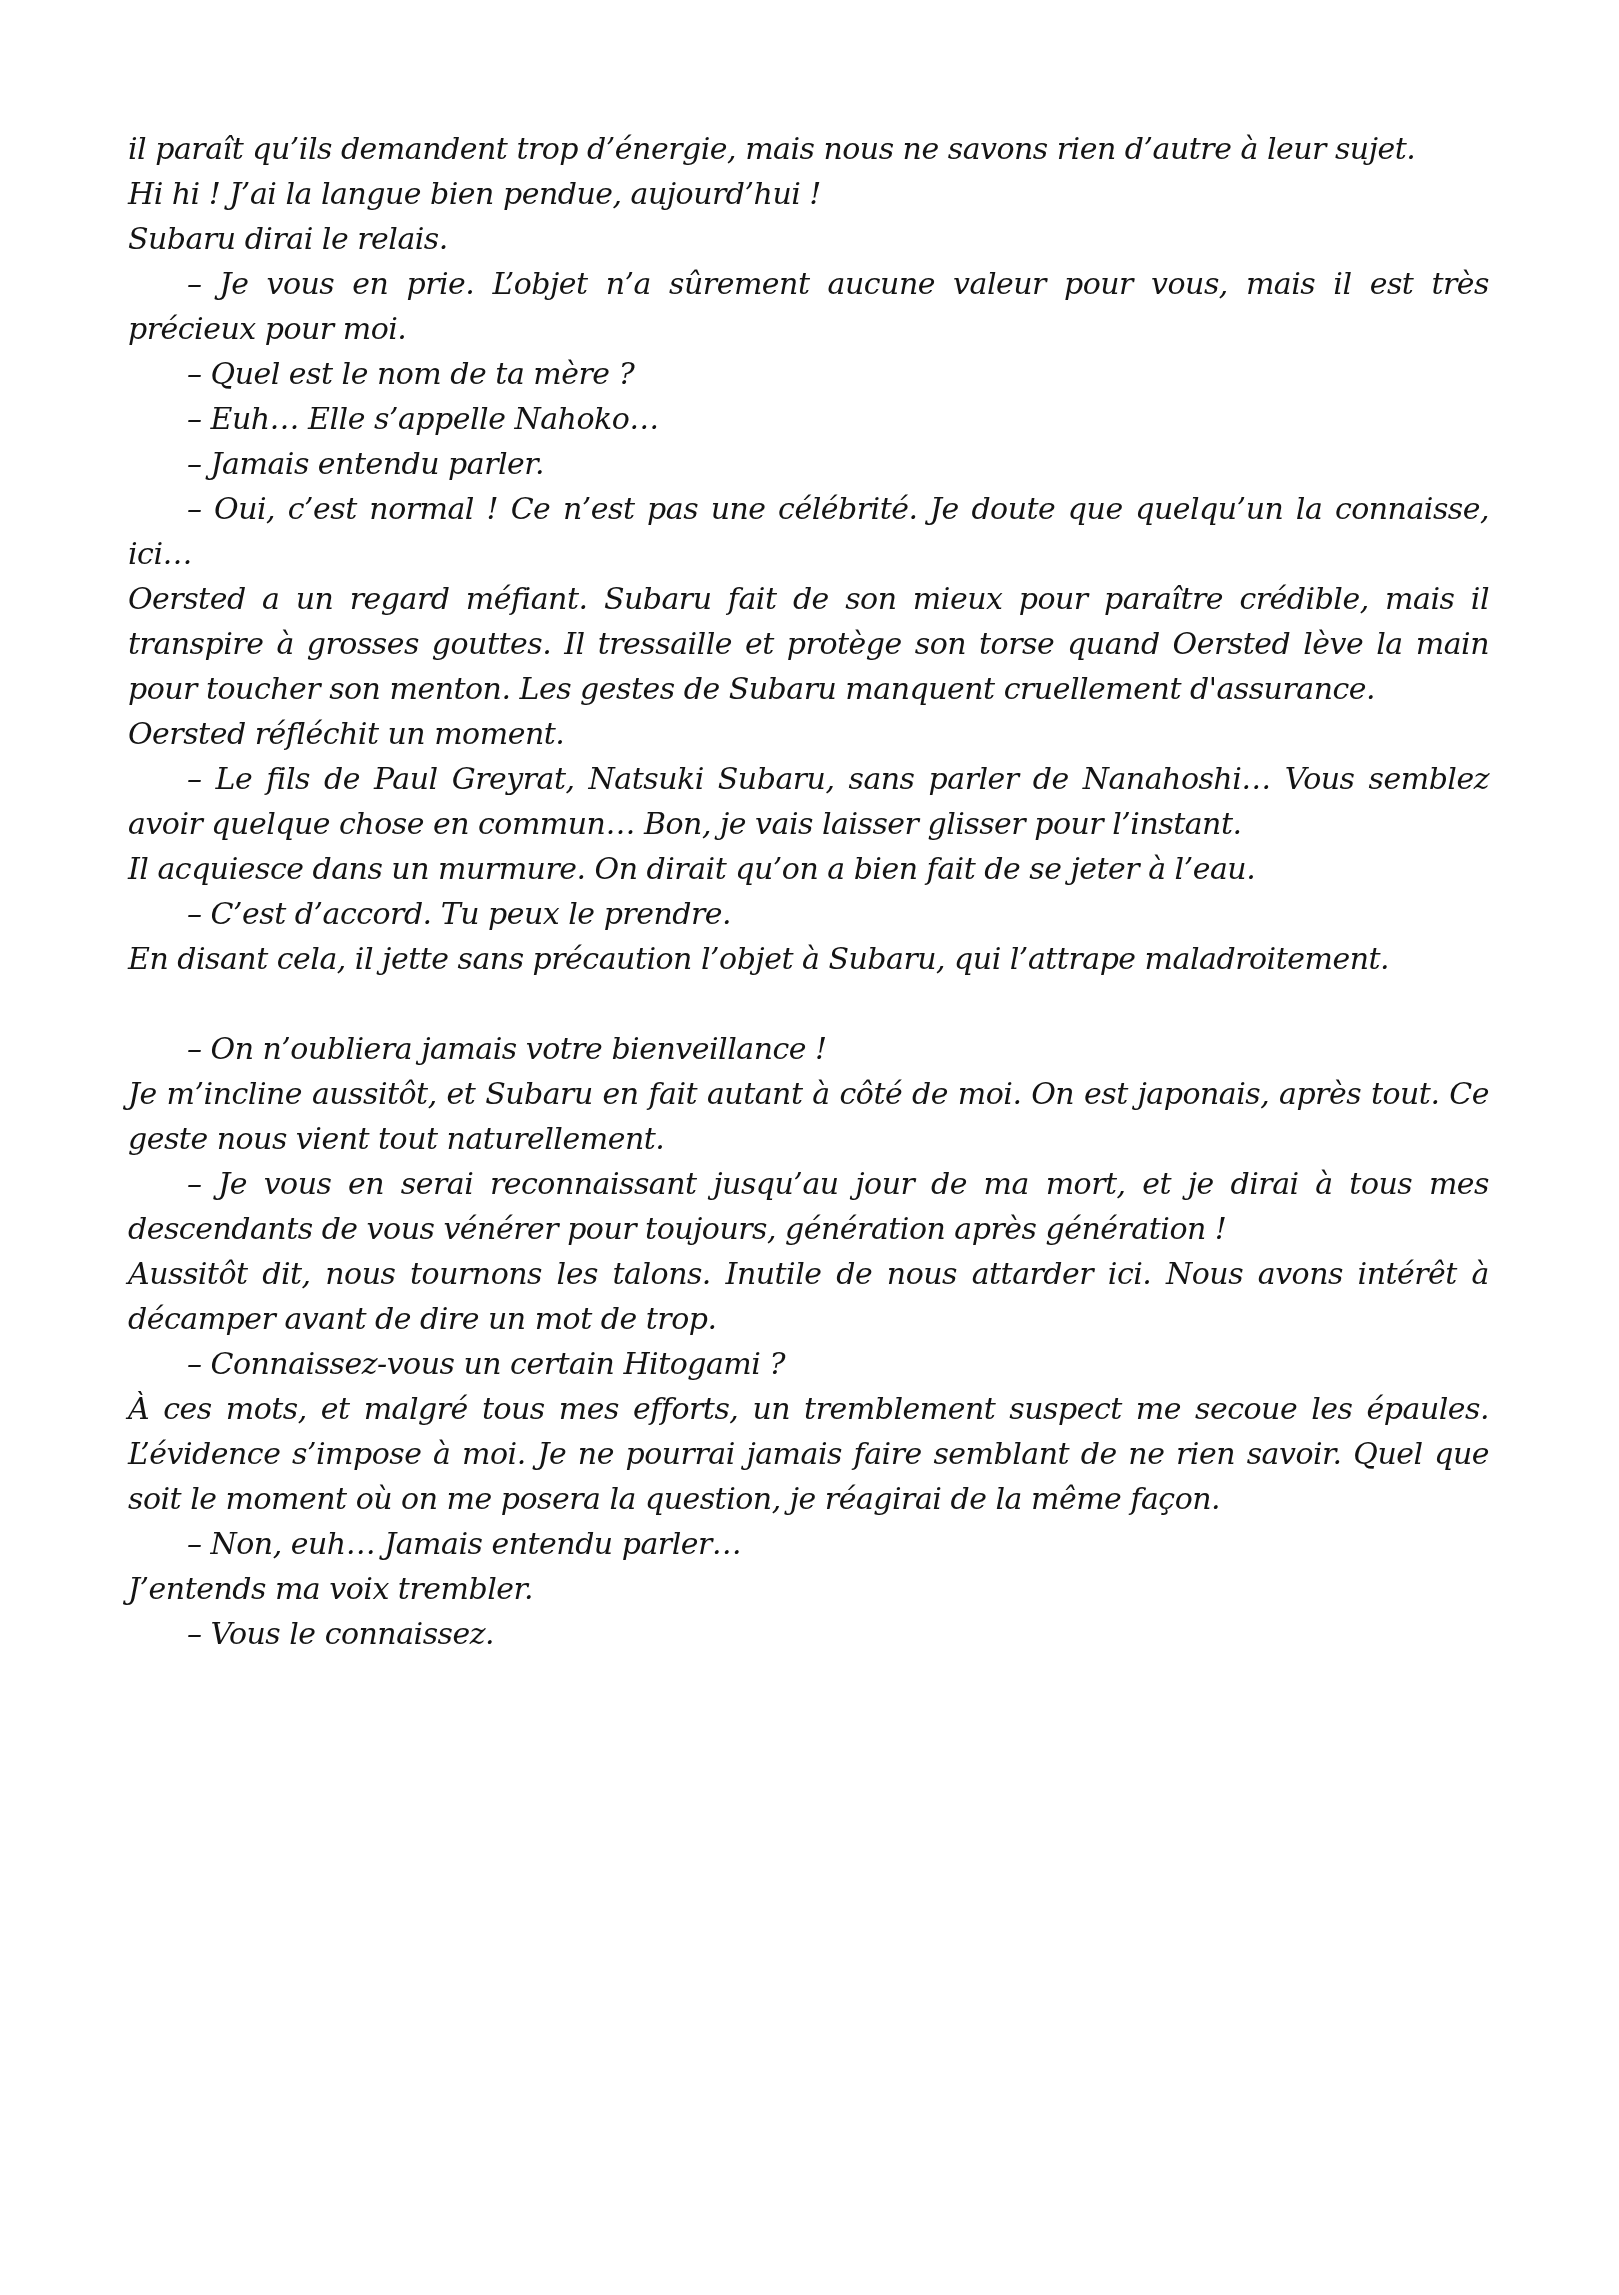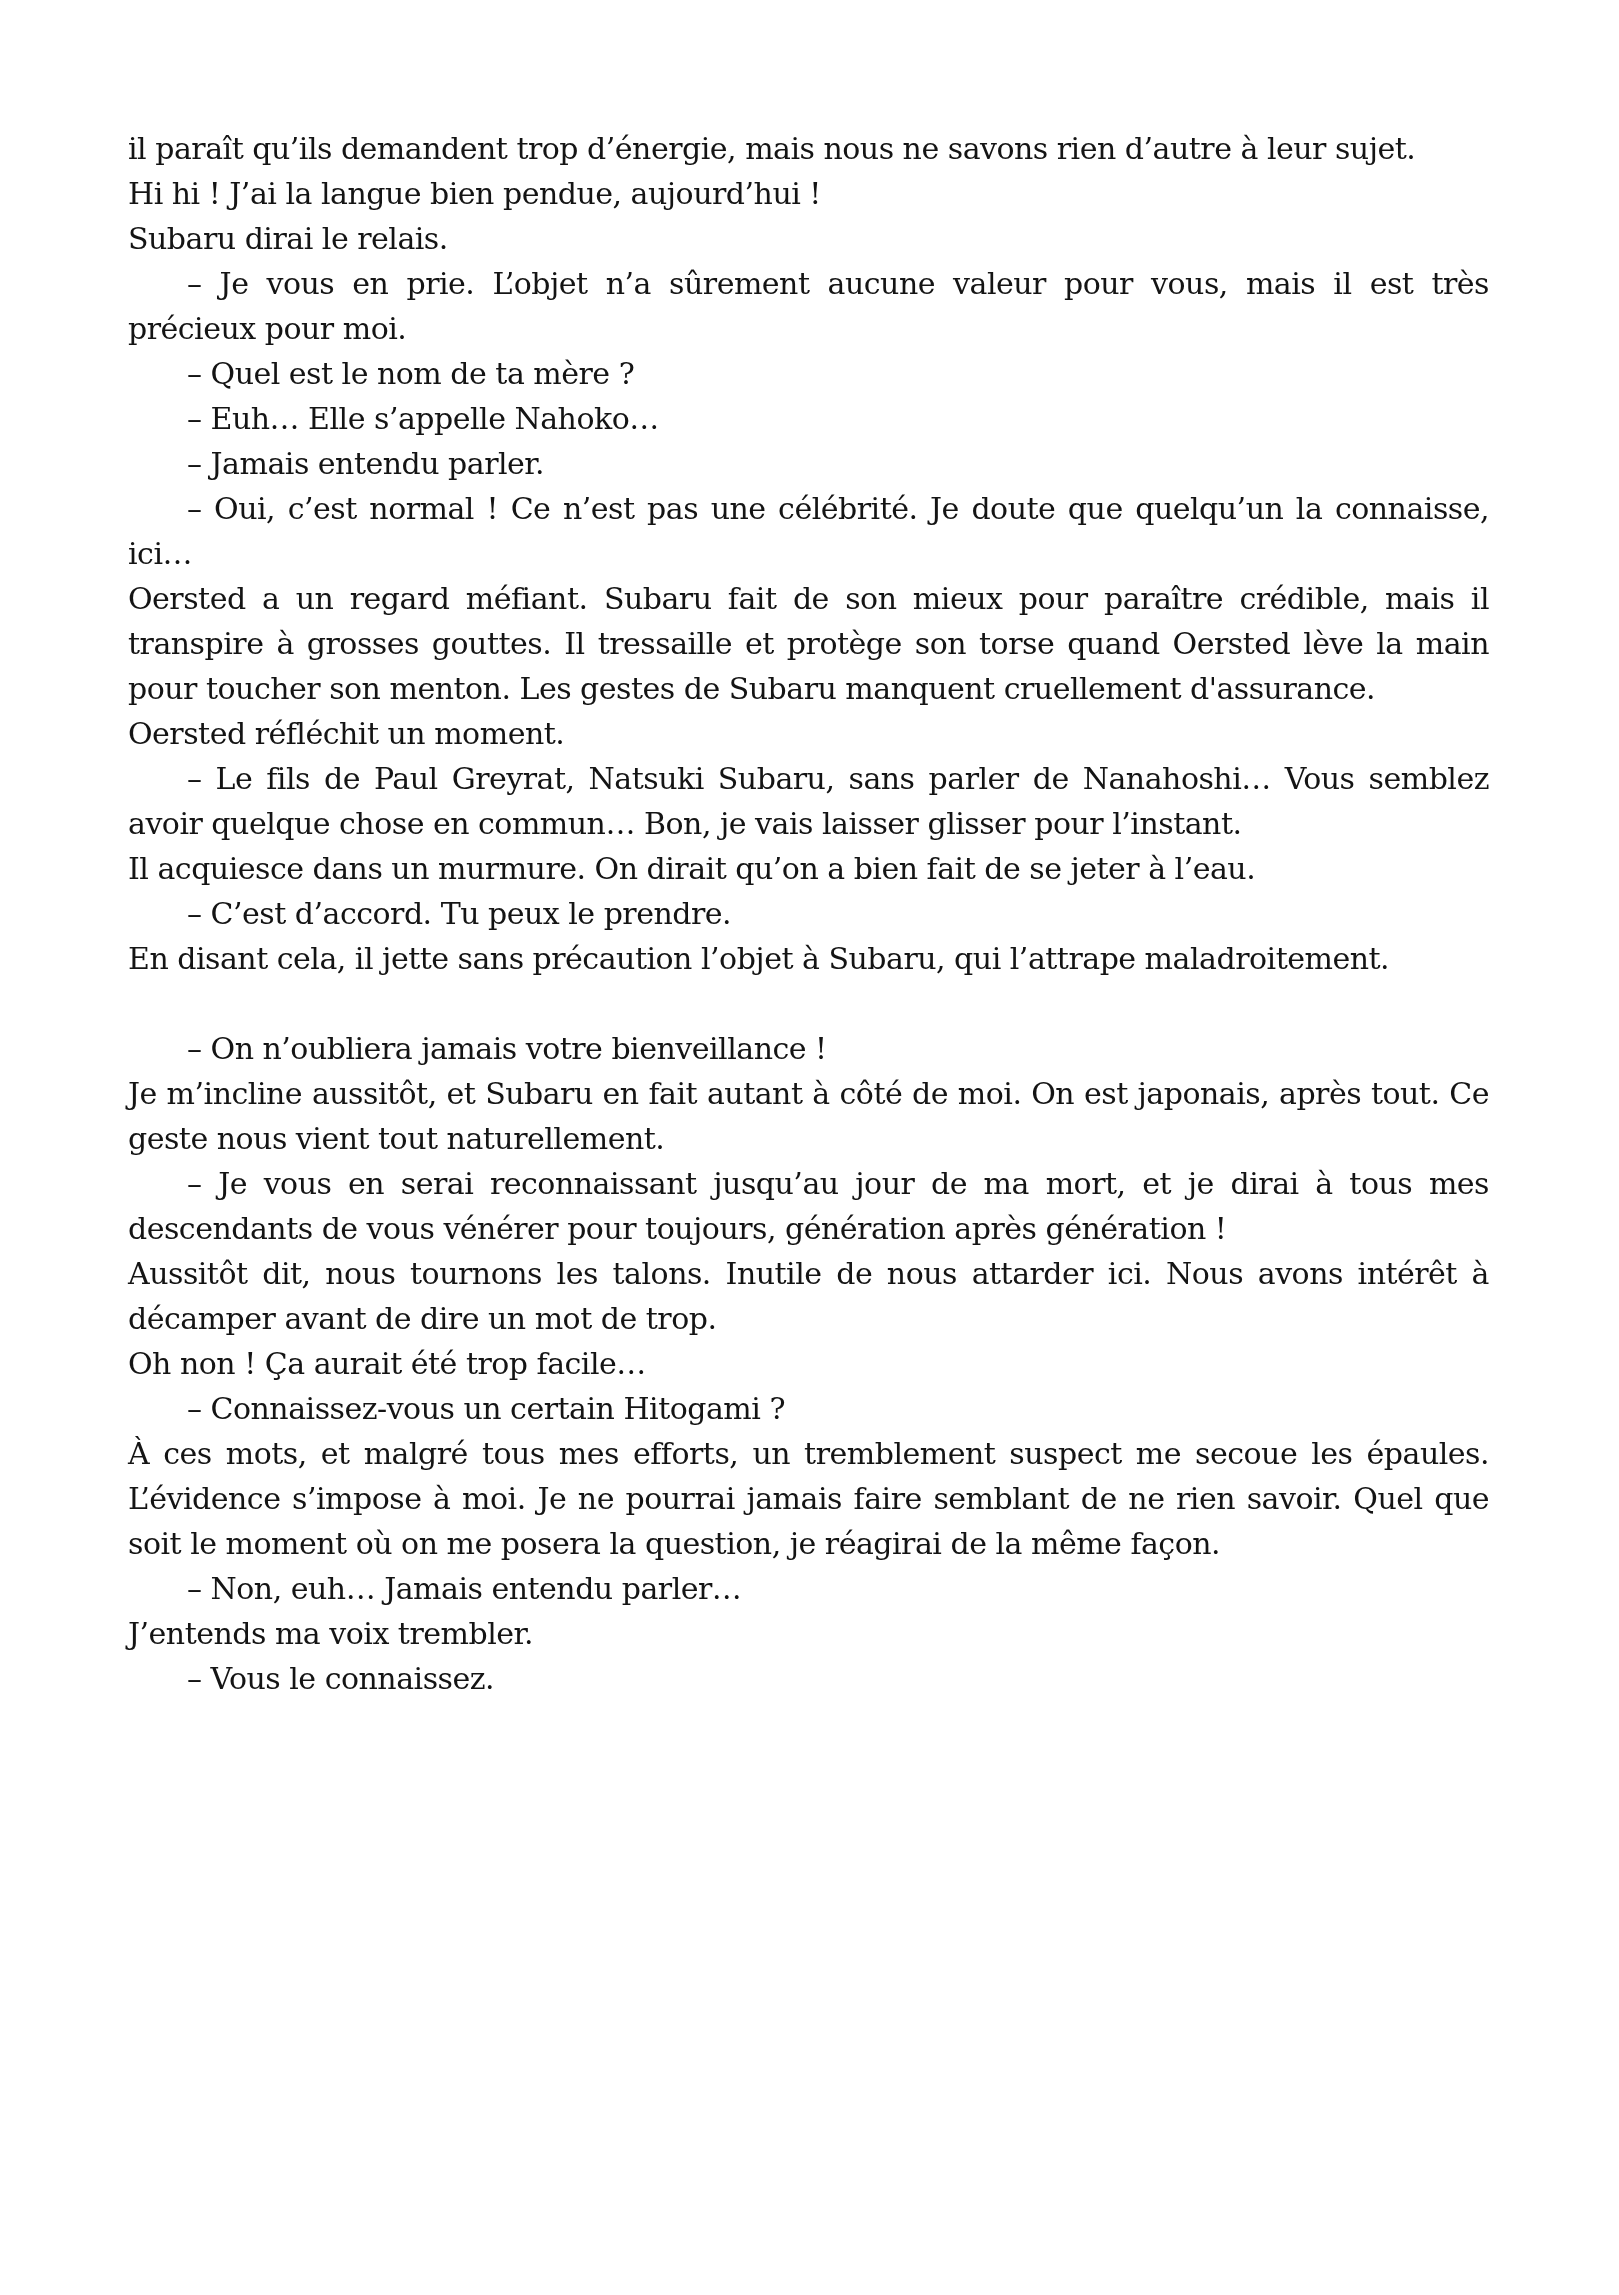--- a/index.html
+++ b/index.html
@@ -23,20 +23,21 @@
       line-height: 45px;
       color: #141414;
       text-align: justify;
       letter-spacing: -0.5px;
       word-spacing: 0px;
     }
     .p {
       margin: 0;
       padding: 0;
       hyphens: manual;
+      font-style: italic;
     }
     .p.dialogue {
       text-indent: 59px;
     }
     .p.blank {
       height: 45px;
     }
   </style>
 </head>
 <body>
@@ -54,20 +55,19 @@
   <p class="p">Oersted réfléchit un moment.</p>
   <p class="p dialogue">– Le fils de Paul Greyrat, Natsuki Subaru, sans parler de Nanahoshi… Vous semblez avoir quelque chose en commun… Bon, je vais laisser glisser pour l’instant.</p>
   <p class="p">Il acquiesce dans un murmure. On dirait qu’on a bien fait de se jeter à l’eau.</p>
   <p class="p dialogue">– C’est d’accord. Tu peux le prendre.</p>
   <p class="p">En disant cela, il jette sans précaution l’objet à Subaru, qui l’attrape maladroitement.</p>
   <p class="p blank"></p>
   <p class="p dialogue">– On n’oubliera jamais votre bienveillance !</p>
   <p class="p">Je m’incline aussitôt, et Subaru en fait autant à côté de moi. On est japonais, après tout. Ce geste nous vient tout naturellement.</p>
   <p class="p dialogue">– Je vous en serai reconnaissant jusqu’au jour de ma mort, et je dirai à tous mes descendants de vous vénérer pour toujours, génération après génération !</p>
   <p class="p">Aussitôt dit, nous tournons les talons. Inutile de nous attarder ici. Nous avons intérêt à décamper avant de dire un mot de trop.</p>
-  <p class="p">Oh non ! Ça aurait été trop facile…</p>
   <p class="p dialogue">– Connaissez-vous un certain Hitogami ?</p>
   <p class="p">À ces mots, et malgré tous mes efforts, un tremblement suspect me secoue les épaules. L’évidence s’impose à moi. Je ne pourrai jamais faire semblant de ne rien savoir. Quel que soit le moment où on me posera la question, je réagirai de la même façon.</p>
   <p class="p dialogue">– Non, euh… Jamais entendu parler…</p>
   <p class="p">J’entends ma voix trembler.</p>
   <p class="p dialogue">– Vous le connaissez.</p>
 </div>
 
 
 </body></html>

